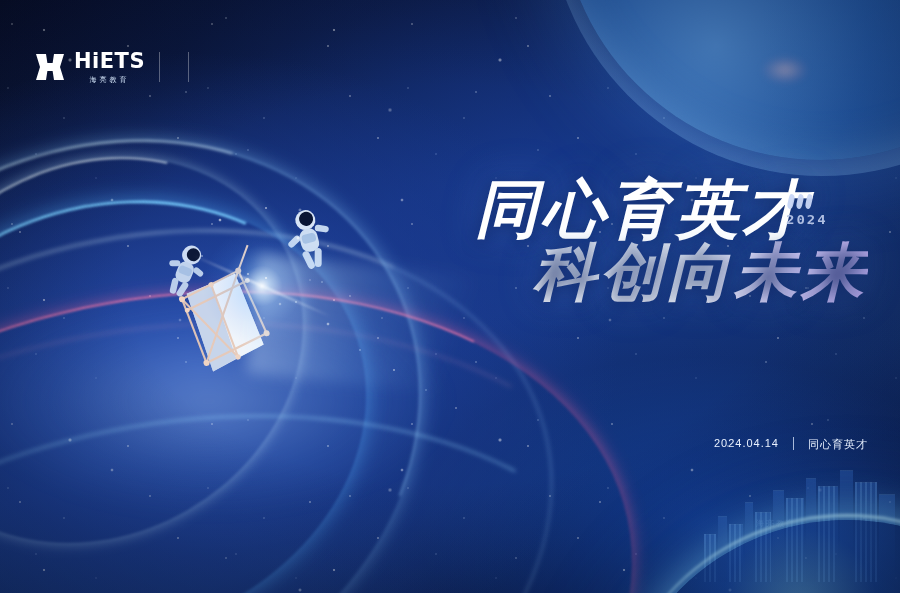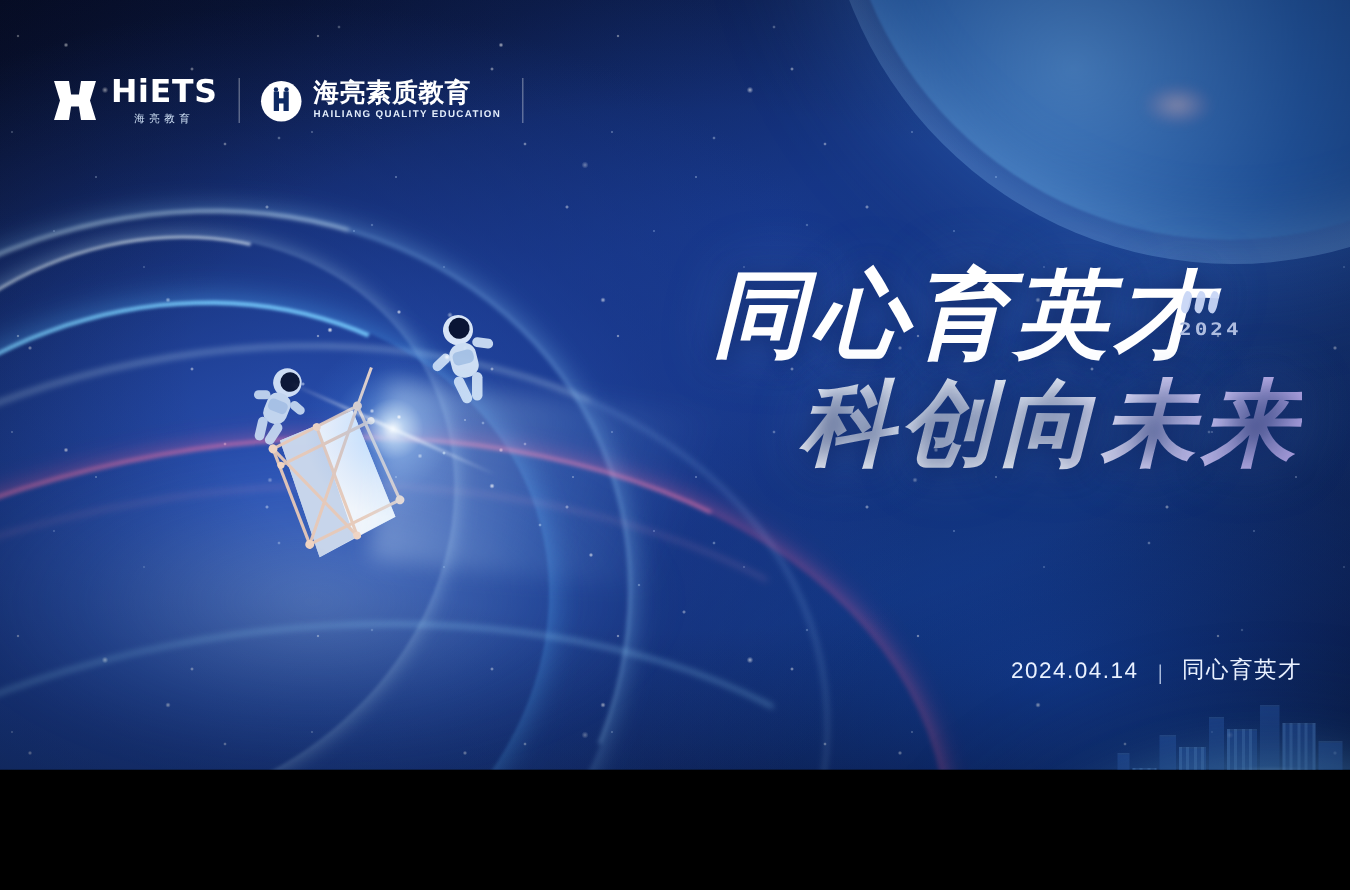--- a/index.html
+++ b/index.html
@@ -2,21 +2,21 @@
 <html><head>
 <meta charset="utf-8">
 <style>
   * { margin:0; padding:0; box-sizing:border-box; }
   html,body { background:#000; }
   body {
     font-family:"Liberation Sans", sans-serif;
     width:900px; height:593px; overflow:hidden; position:relative;
   }
   #poster {
-    position:absolute; inset:0; width:900px; height:513px; overflow:hidden;
+    position:absolute; inset:0; width:900px; height:593px; overflow:hidden;
     background:
       radial-gradient(ellipse 560px 420px at 22% 62%, rgba(46,86,190,0.85) 0%, rgba(30,62,155,0.45) 45%, rgba(0,0,0,0) 75%),
       radial-gradient(ellipse 520px 300px at 78% 88%, rgba(20,70,170,0.70) 0%, rgba(10,40,110,0.25) 55%, rgba(0,0,0,0) 80%),
       radial-gradient(ellipse 700px 520px at 58% 30%, rgba(26,62,160,0.55) 0%, rgba(12,34,96,0.25) 55%, rgba(0,0,0,0) 82%),
       linear-gradient(160deg, #070d26 0%, #0b1637 16%, #13306f 38%, #17397f 55%, #15336e 72%, #0d1e4c 88%, #081029 100%);
   }
 
   
   .stars { position:absolute; inset:0; pointer-events:none; }
   .stars.s1 {
@@ -244,21 +244,20 @@
   .headline { position:absolute; right:32px; top:178px; text-align:right; z-index:6; }
   .hl-line {
     font-family:"DejaVu Sans", sans-serif;
     font-weight:bold; color:#ffffff; line-height:1;
     font-size:63px; letter-spacing:4px;
     font-style:italic;
     text-shadow:0 2px 16px rgba(10,30,90,.75), 0 0 40px rgba(120,180,255,.35);
   }
   .hl-line.l1 { margin-right:58px; }
   .hl-line.l2 {
-    margin-top:10px;
     background:linear-gradient(100deg,#ffffff 0%,#ffffff 58%,#e8ddff 76%,#cdbcf2 90%,#b9a6e6 100%);
     -webkit-background-clip:text; background-clip:text;
     -webkit-text-fill-color:transparent; color:transparent;
   }
   .badge-2024 {
     position:absolute; right:18px; top:16px; text-align:left; width:64px;
   }
   .badge-ticks { display:flex; gap:3px; margin-bottom:3px; padding-left:2px; }
   .badge-ticks i {
     display:block; width:6px; height:15px; background:#c8d6f5;
@@ -272,22 +271,22 @@
   }
 
   .subtitle {
     position:absolute; right:32px; top:352px; z-index:6;
     font-size:19px; font-weight:bold; color:#ffffff; letter-spacing:1.5px;
     text-shadow:0 1px 10px rgba(10,30,90,.7);
   }
 
   .datebar {
     position:absolute; right:32px; top:437px; z-index:6;
-    display:flex; align-items:flex-end; gap:14px;
-    font-size:15px; color:#e9f1ff; letter-spacing:1px;
+    display:flex; align-items:flex-start; gap:14px;
+    font-size:11px; color:#e9f1ff; letter-spacing:1px;
   }
   .datebar .sep { width:1px; height:13px; background:rgba(220,234,255,.75); }
 
   
   .vignette {
     position:absolute; inset:0; pointer-events:none;
     background:radial-gradient(ellipse 85% 80% at 50% 48%, transparent 42%, rgba(4,10,30,.45) 100%);
   }
 </style>
 </head>
@@ -410,33 +409,20 @@
         <path d="M12 11 L20 11 L20 19 L12 19 Z" fill="#ffffff"></path>
       </svg>
       <div class="hiets-text">
         <span class="hiets-en">HiETS</span>
         <span class="hiets-cn">海亮教育</span>
       </div>
     </div>
 
     <div class="logo-divider"></div>
 
-    <div class="logo-unit">
-      <span class="circle-mark round">
-        <svg width="19" height="19" viewBox="0 0 19 19">
-          <path d="M4.5 3 L8 3 L8 7.5 L11 7.5 L11 3 L14.5 3 L14.5 16 L11 16 L11 11 L8 11 L8 16 L4.5 16 Z" fill="#0e2a63"></path>
-          <circle cx="6" cy="1.6" r="1.5" fill="#0e2a63"></circle>
-          <circle cx="13" cy="1.6" r="1.5" fill="#0e2a63"></circle>
-        </svg>
-      </span>
-      <div class="brand-text">
-        <span class="brand-cn">海亮素质教育</span>
-        <span class="brand-en">HAILIANG QUALITY EDUCATION</span>
-      </div>
-    </div>
 
     <div class="logo-divider"></div>
 
 
   </div>
 
   <div class="headline">
     <div class="hl-line l1">同心育英才</div>
     <div class="hl-line l2">科创向未来</div>
     <div class="badge-2024">

